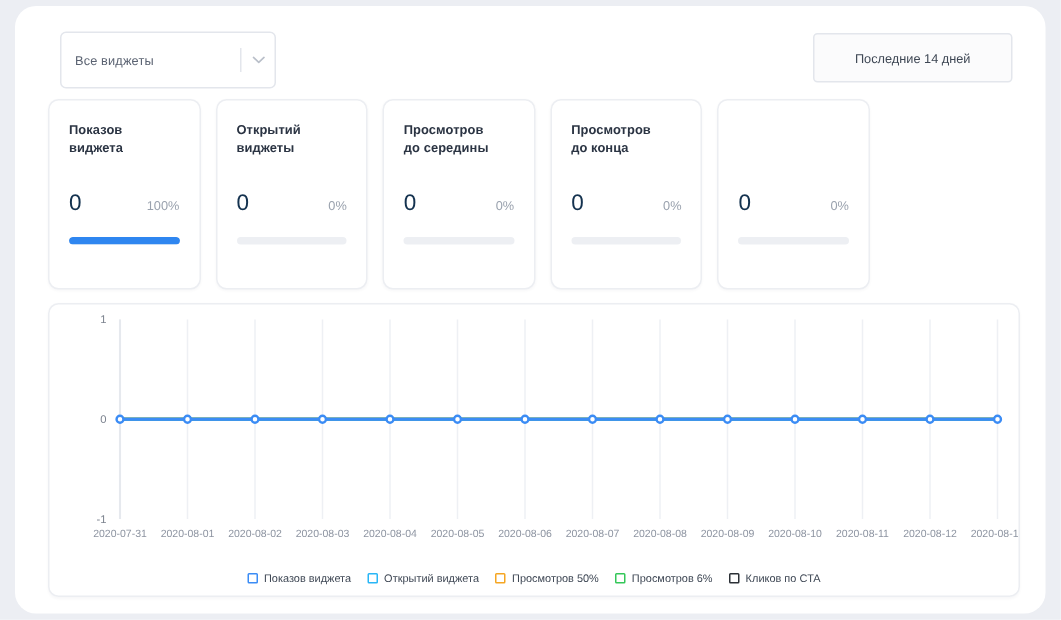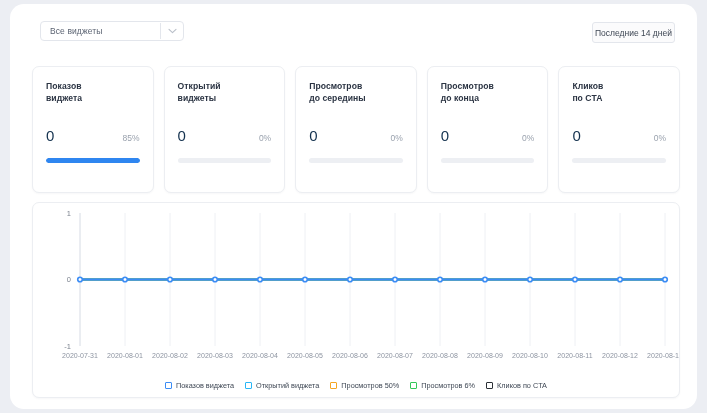--- a/index.html
+++ b/index.html
@@ -19,21 +19,21 @@
 
   
   .toolbar {
     position: absolute;
     left: 22px; top: 10px;
     width: 643px; height: 42px;
   }
   .select-widget {
     position: absolute;
     left: 8px; top: 7px;
-    width: 144px; height: 20px;
+    width: 144px; height: 38px;
     background: #ffffff;
     border: 1px solid #e3e6ec;
     border-radius: 4px;
     display: flex; align-items: center;
     cursor: pointer;
   }
   .select-widget .sel-label {
     flex: 1;
     padding-left: 9px;
     font-size: 8.5px;
@@ -46,38 +46,38 @@
     background: #e3e6ec;
   }
   .chevron {
     width: 22px; height: 100%;
     display: flex; align-items: center; justify-content: center;
   }
   .chevron svg { display: block; }
   .range-btn {
     position: absolute;
     right: 0px; top: 8px;
-    height: 21px;
-    padding: 0 2px;
+    height: 33px;
+    padding: 0 27px;
     display: flex; align-items: center;
     background: #fbfbfc;
     border: 1px solid #e3e6ec;
     border-radius: 3px;
     font-size: 8.5px;
     color: #3e4754;
     white-space: nowrap;
     cursor: pointer;
     text-align: right;
   }
 
   
   .cards {
     position: absolute;
     left: 22px; top: 62px;
-    width: 648px; height: 127px;
+    width: 548px; height: 127px;
     display: flex;
     gap: 10px;
   }
   .card {
     flex: 1;
     background: #ffffff;
     border: 1px solid #eceef2;
     border-radius: 7px;
     padding: 13px 13px 0 13px;
     position: relative;
@@ -177,21 +177,21 @@
 
   </div>
 
   <div class="cards">
 
     <div class="card">
       <div class="card-title">Показов
 виджета</div>
       <div class="card-row">
         <span class="card-value">0</span>
-        <span class="card-pct">85%</span>
+        <span class="card-pct">100%</span>
       </div>
       <div class="bar-track">
         <div class="bar-fill" style="width: 100%; background: rgb(47, 134, 240);"></div>
       </div>
     </div>
 
     <div class="card">
       <div class="card-title">Открытий
 виджеты</div>
       <div class="card-row">
@@ -221,22 +221,20 @@
       <div class="card-row">
         <span class="card-value">0</span>
         <span class="card-pct">0%</span>
       </div>
       <div class="bar-track">
         <div class="bar-fill" style="width: 0%; background: rgb(47, 134, 240);"></div>
       </div>
     </div>
 
     <div class="card">
-      <div class="card-title">Кликов
-по CTA</div>
       <div class="card-row">
         <span class="card-value">0</span>
         <span class="card-pct">0%</span>
       </div>
       <div class="bar-track">
         <div class="bar-fill" style="width: 0%; background: rgb(47, 134, 240);"></div>
       </div>
     </div>
 
   </div>

